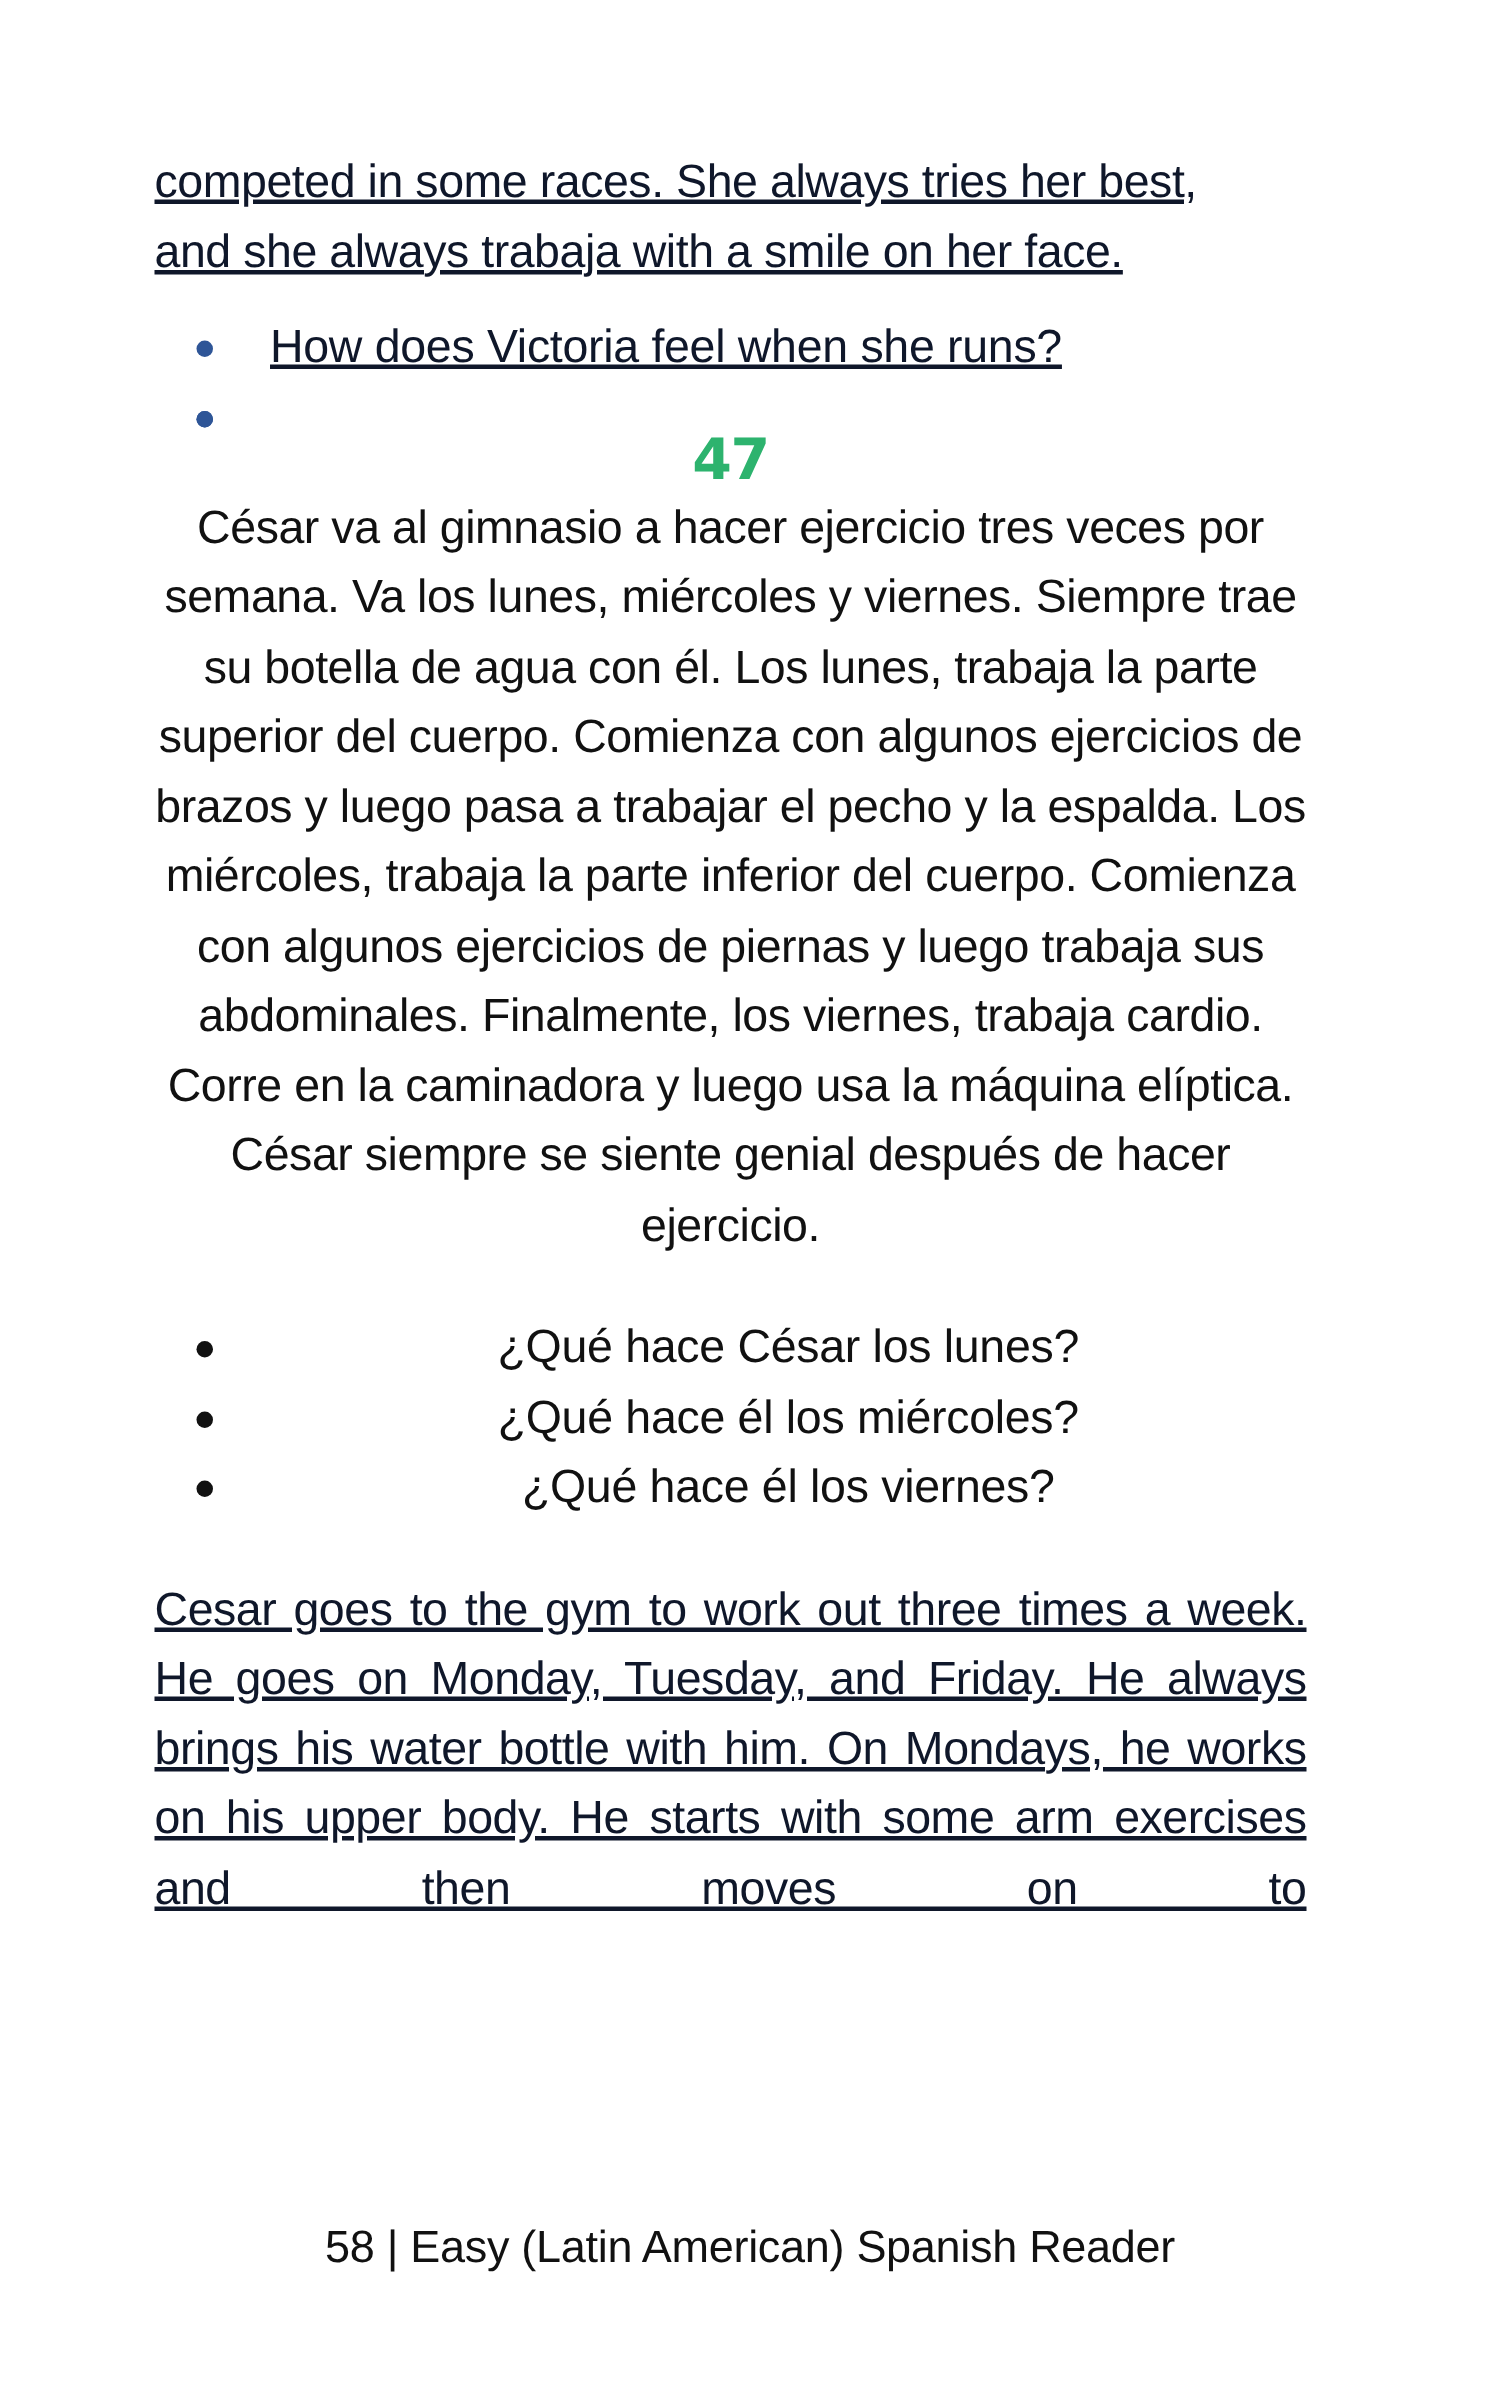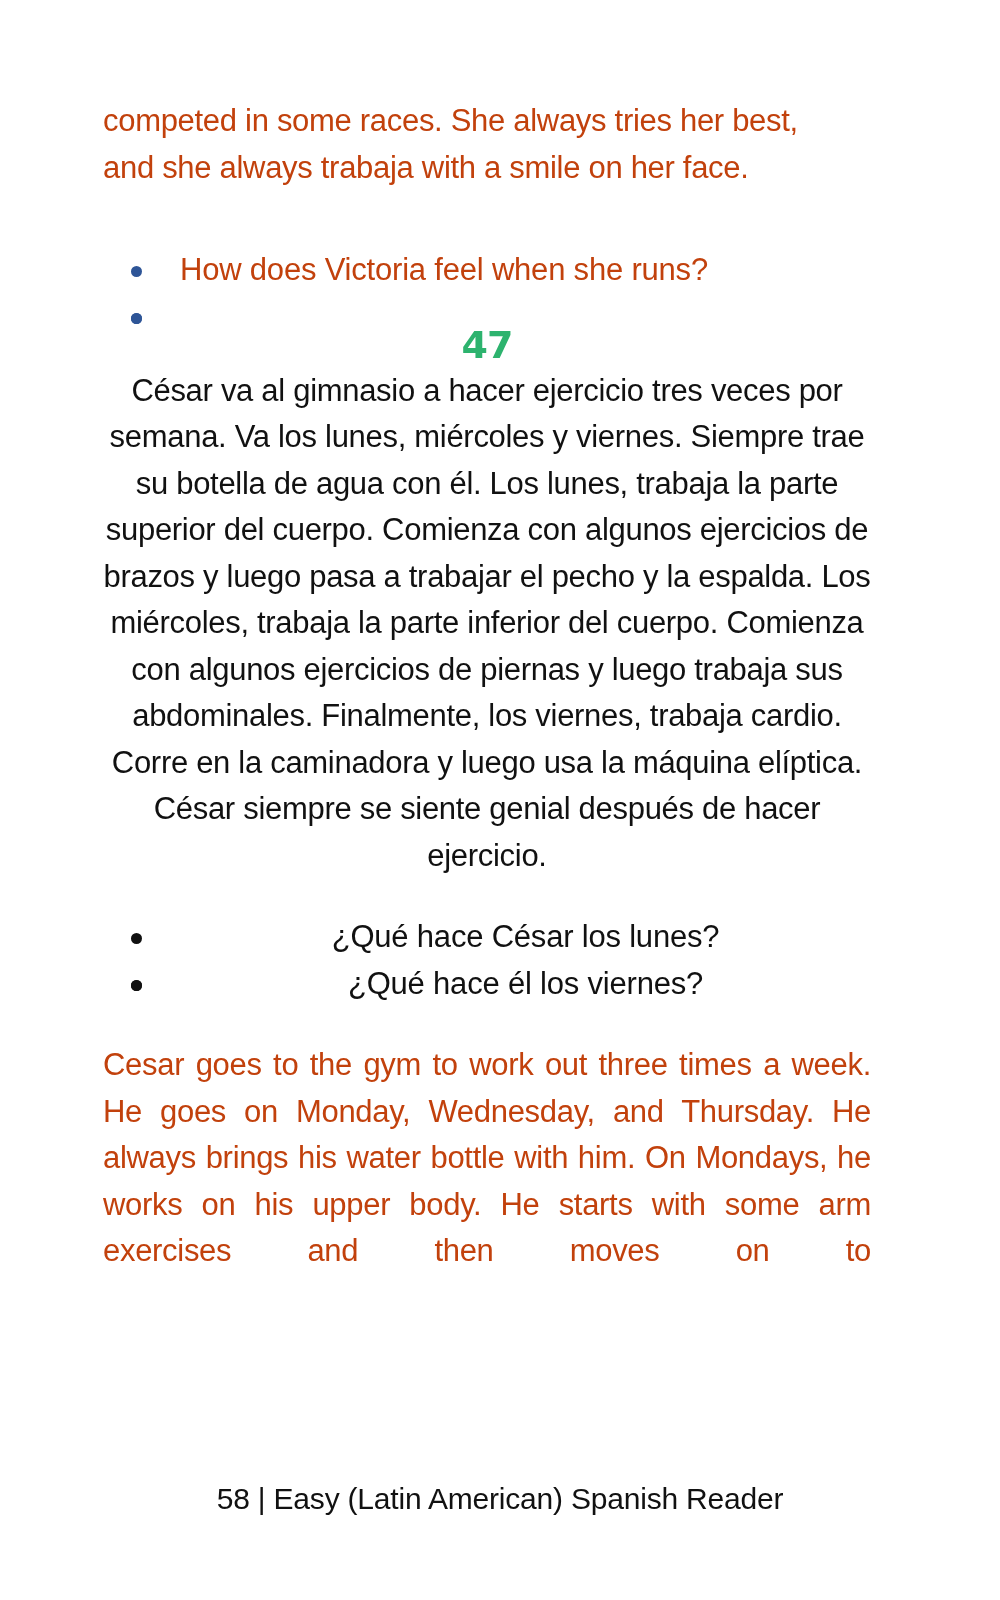--- a/index.html
+++ b/index.html
@@ -20,21 +20,21 @@
       top: 98px;
       width: 768px;
     }
     .para {
       font-size: 31px;
       line-height: 46.5px;
       margin: 0;
       text-align: justify;
       letter-spacing: -0.3px;
     }
-    .blue { color: #c2410c; }
+    .blue { color: #0f172a; text-decoration: underline; }
     .black { color: #111111; text-align: center; }
     .qlist {
       list-style: none;
       margin: 0;
       padding: 0;
     }
     .qlist li {
       position: relative;
       padding-left: 77px;
       font-size: 31px;
@@ -75,33 +75,33 @@
 </head>
 <body>
 
 <div class="page">
 
   <p class="para blue" style="text-align:left;">
     <span>competed in some races. She always tries her best,</span><br>
     <span>and she always trabaja with a smile on her face.</span>
   </p>
 
-  <ul class="qlist blue" style="margin-top:56px;">
+  <ul class="qlist blue" style="margin-top:17px;">
     <li><span class="bullet blue-b"></span><span>How does Victoria feel when she runs?</span></li>
     <li><span class="bullet blue-b"></span></li>
     <li><span class="bullet blue-b"></span></li>
   </ul>
 
   <p class="story-number" style="margin-top:28px;">47</p>
 
   <p class="para black" style="margin-top:0px;">César va al gimnasio a hacer ejercicio tres veces por semana. Va los lunes, miércoles y viernes. Siempre trae su botella de agua con él. Los lunes, trabaja la parte superior del cuerpo. Comienza con algunos ejercicios de brazos y luego pasa a trabajar el pecho y la espalda. Los miércoles, trabaja la parte inferior del cuerpo. Comienza con algunos ejercicios de piernas y luego trabaja sus abdominales. Finalmente, los viernes, trabaja cardio. Corre en la caminadora y luego usa la máquina elíptica. César siempre se siente genial después de hacer ejercicio.</p>
 
   <ul class="qlist black" style="margin-top:35px;">
     <li><span class="bullet black-b"></span><span>¿Qué hace César los lunes?</span></li>
-    <li><span class="bullet black-b"></span></li>
+    <li><span class="bullet black-b"></span><span>¿Qué hace él los miércoles?</span></li>
     <li><span class="bullet black-b"></span><span>¿Qué hace él los viernes?</span></li>
   </ul>
 
-  <p class="para blue" style="margin-top:35px; text-align-last: justify;">Cesar goes to the gym to work out three times a week. He goes on Monday, Wednesday, and Thursday. He always brings his water bottle with him. On Mondays, he works on his upper body. He starts with some arm exercises and then moves on to</p>
+  <p class="para blue" style="margin-top:35px; text-align-last: justify;">Cesar goes to the gym to work out three times a week. He goes on Monday, Tuesday, and Friday. He always brings his water bottle with him. On Mondays, he works on his upper body. He starts with some arm exercises and then moves on to</p>
 
 </div>
 
 <div class="footer">58 | Easy (Latin American) Spanish Reader</div>
 
 </body></html>

